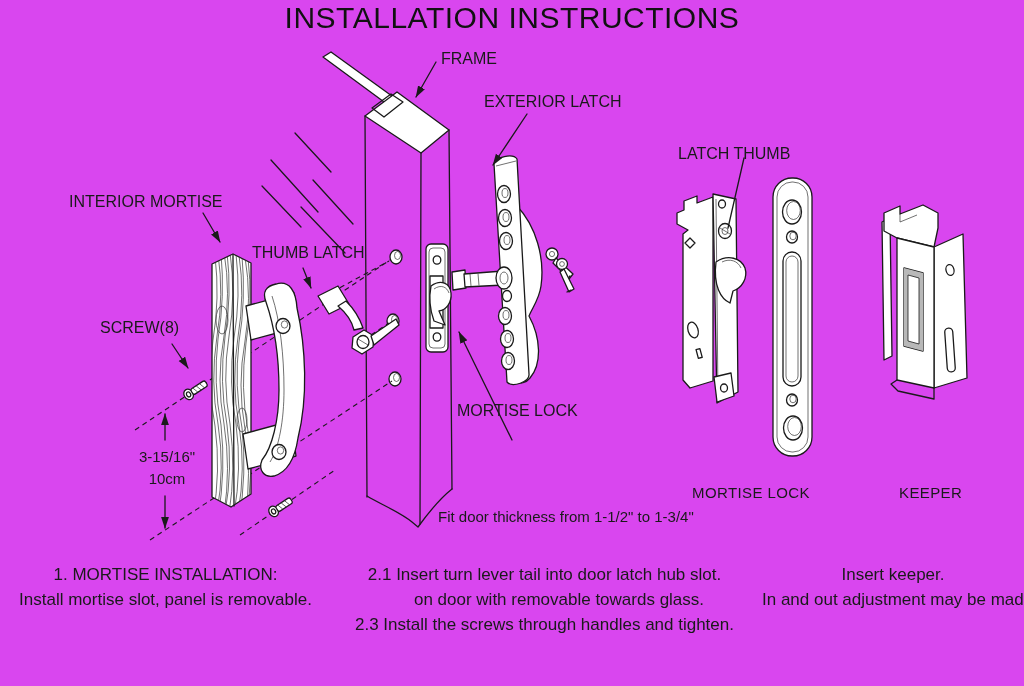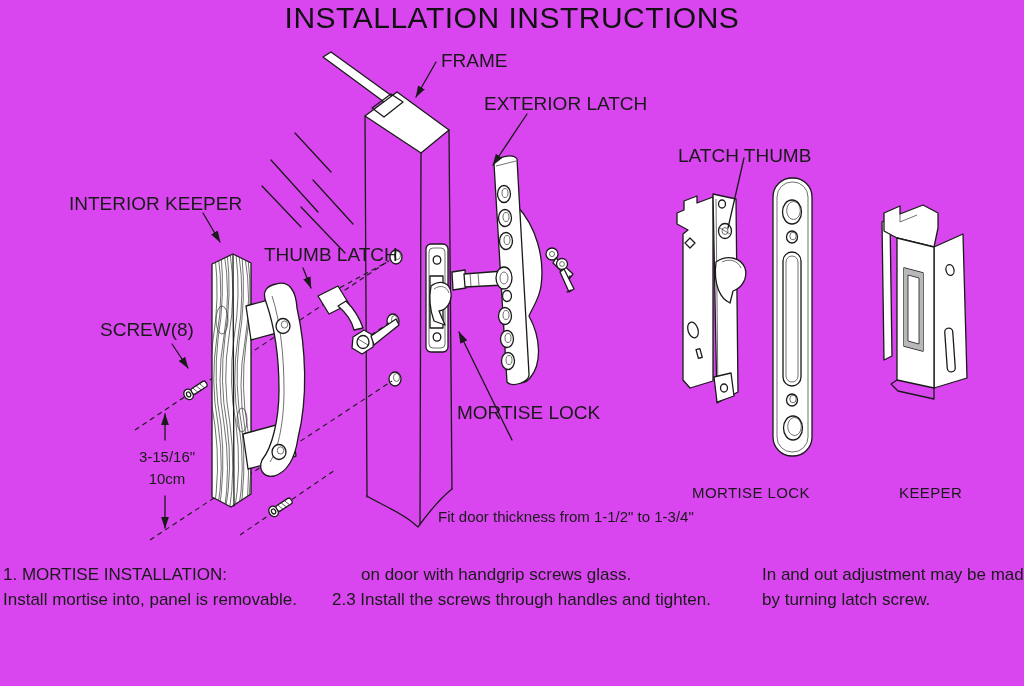--- a/index.html
+++ b/index.html
@@ -1,25 +1,25 @@
 <!DOCTYPE html>
 <html><head>
 <meta charset="utf-8">
 <style>
   html,body{margin:0;padding:0;background:#fff;}
   .stage{position:relative;width:1024px;height:686px;background:#d946ef;
          font-family:"Liberation Sans",sans-serif;color:#1a1a1a;overflow:hidden;}
   .title{position:absolute;top:1px;left:0;width:100%;text-align:center;
          font-size:30px;letter-spacing:.5px;color:#111;}
   .diagram-svg{position:absolute;top:0;left:0;}
-  .lbl{position:absolute;font-size:19px;white-space:nowrap;color:#1a1a1a;}
+  .lbl{position:absolute;font-size:16px;white-space:nowrap;color:#1a1a1a;}
   .dim{position:absolute;left:121px;width:92px;text-align:center;font-size:15px;}
   .partlbl{position:absolute;font-size:15px;letter-spacing:.4px;}
   .note{position:absolute;font-size:15px;}
-  .col{position:absolute;top:562px;font-size:17px;line-height:25px;}
+  .col{position:absolute;top:562px;font-size:17px;line-height:25px;text-align:center;}
   .col div{white-space:nowrap;}
   .indent{padding-left:29px;}
   
   .ln{fill:none;stroke:#1a1a1a;stroke-width:1.3;stroke-linejoin:round;stroke-linecap:round;}
   .fw{fill:#ffffff;stroke:#1a1a1a;stroke-width:1.3;stroke-linejoin:round;}
   .thin{fill:none;stroke:#333;stroke-width:.7;}
   .dash{fill:none;stroke:#1a1a1a;stroke-width:1.1;stroke-dasharray:5 4;}
 </style>
 </head>
 <body>
@@ -242,38 +242,39 @@
       <line class="ln" x1="203" y1="213" x2="220" y2="242" marker-end="url(#ah)"></line>
       <line class="ln" x1="303" y1="268" x2="311" y2="288" marker-end="url(#ah)"></line>
       <line class="ln" x1="172" y1="344" x2="188" y2="368" marker-end="url(#ah)"></line>
       <line class="ln" x1="512" y1="440" x2="459" y2="332" marker-end="url(#ah)"></line>
     </g>
   </svg>
 
   <div class="lbl" style="left:441px;top:50px">FRAME</div>
   <div class="lbl" style="left:484px;top:93px">EXTERIOR LATCH</div>
   <div class="lbl" style="left:678px;top:145px">LATCH THUMB</div>
-  <div class="lbl" style="left:69px;top:193px">INTERIOR KEEPER</div>
-  <div class="lbl" style="left:264px;top:244px">THUMB LATCH</div>
+  <div class="lbl" style="left:69px;top:193px">INTERIOR MORTISE</div>
+  <div class="lbl" style="left:252px;top:244px">THUMB LATCH</div>
   <div class="lbl" style="left:100px;top:319px">SCREW(8)</div>
   <div class="dim" style="top:448px">3-15/16"</div>
   <div class="dim" style="top:470px">10cm</div>
   <div class="lbl" style="left:457px;top:402px">MORTISE LOCK</div>
   <div class="note" style="left:438px;top:508px">Fit door thickness from 1-1/2" to 1-3/4"</div>
   <div class="partlbl" style="left:692px;top:484px">MORTISE LOCK</div>
   <div class="partlbl" style="left:899px;top:484px">KEEPER</div>
 
   <div class="col" style="left:3px;width:325px">
     <div>1. MORTISE INSTALLATION:</div>
-    <div>Install mortise into, panel is removable.</div>
+    <div>Install mortise slot, panel is removable.</div>
   </div>
 
   <div class="col" style="left:332px;width:425px">
-    <div class="indent">on door with handgrip screws glass.</div>
+    <div>2.1 Insert turn lever tail into door latch hub slot.</div>
+    <div class="indent">on door with removable towards glass.</div>
     <div>2.3 Install the screws through handles and tighten.</div>
   </div>
 
   <div class="col" style="left:762px;width:262px">
+    <div>Insert keeper.</div>
     <div>In and out adjustment may be made</div>
-    <div>by turning latch screw.</div>
   </div>
 
 </div>
 
 </body></html>

